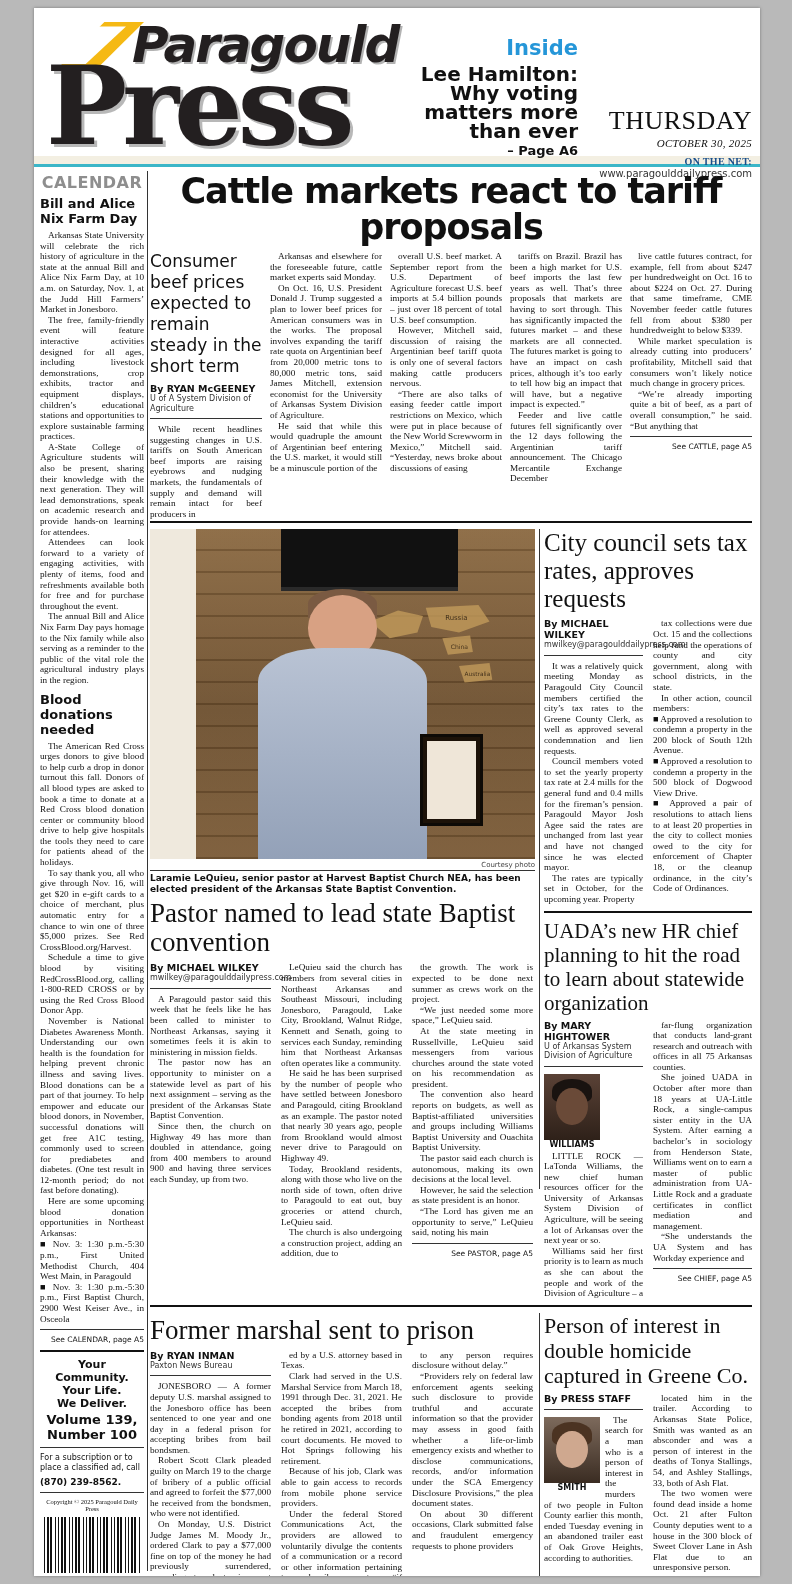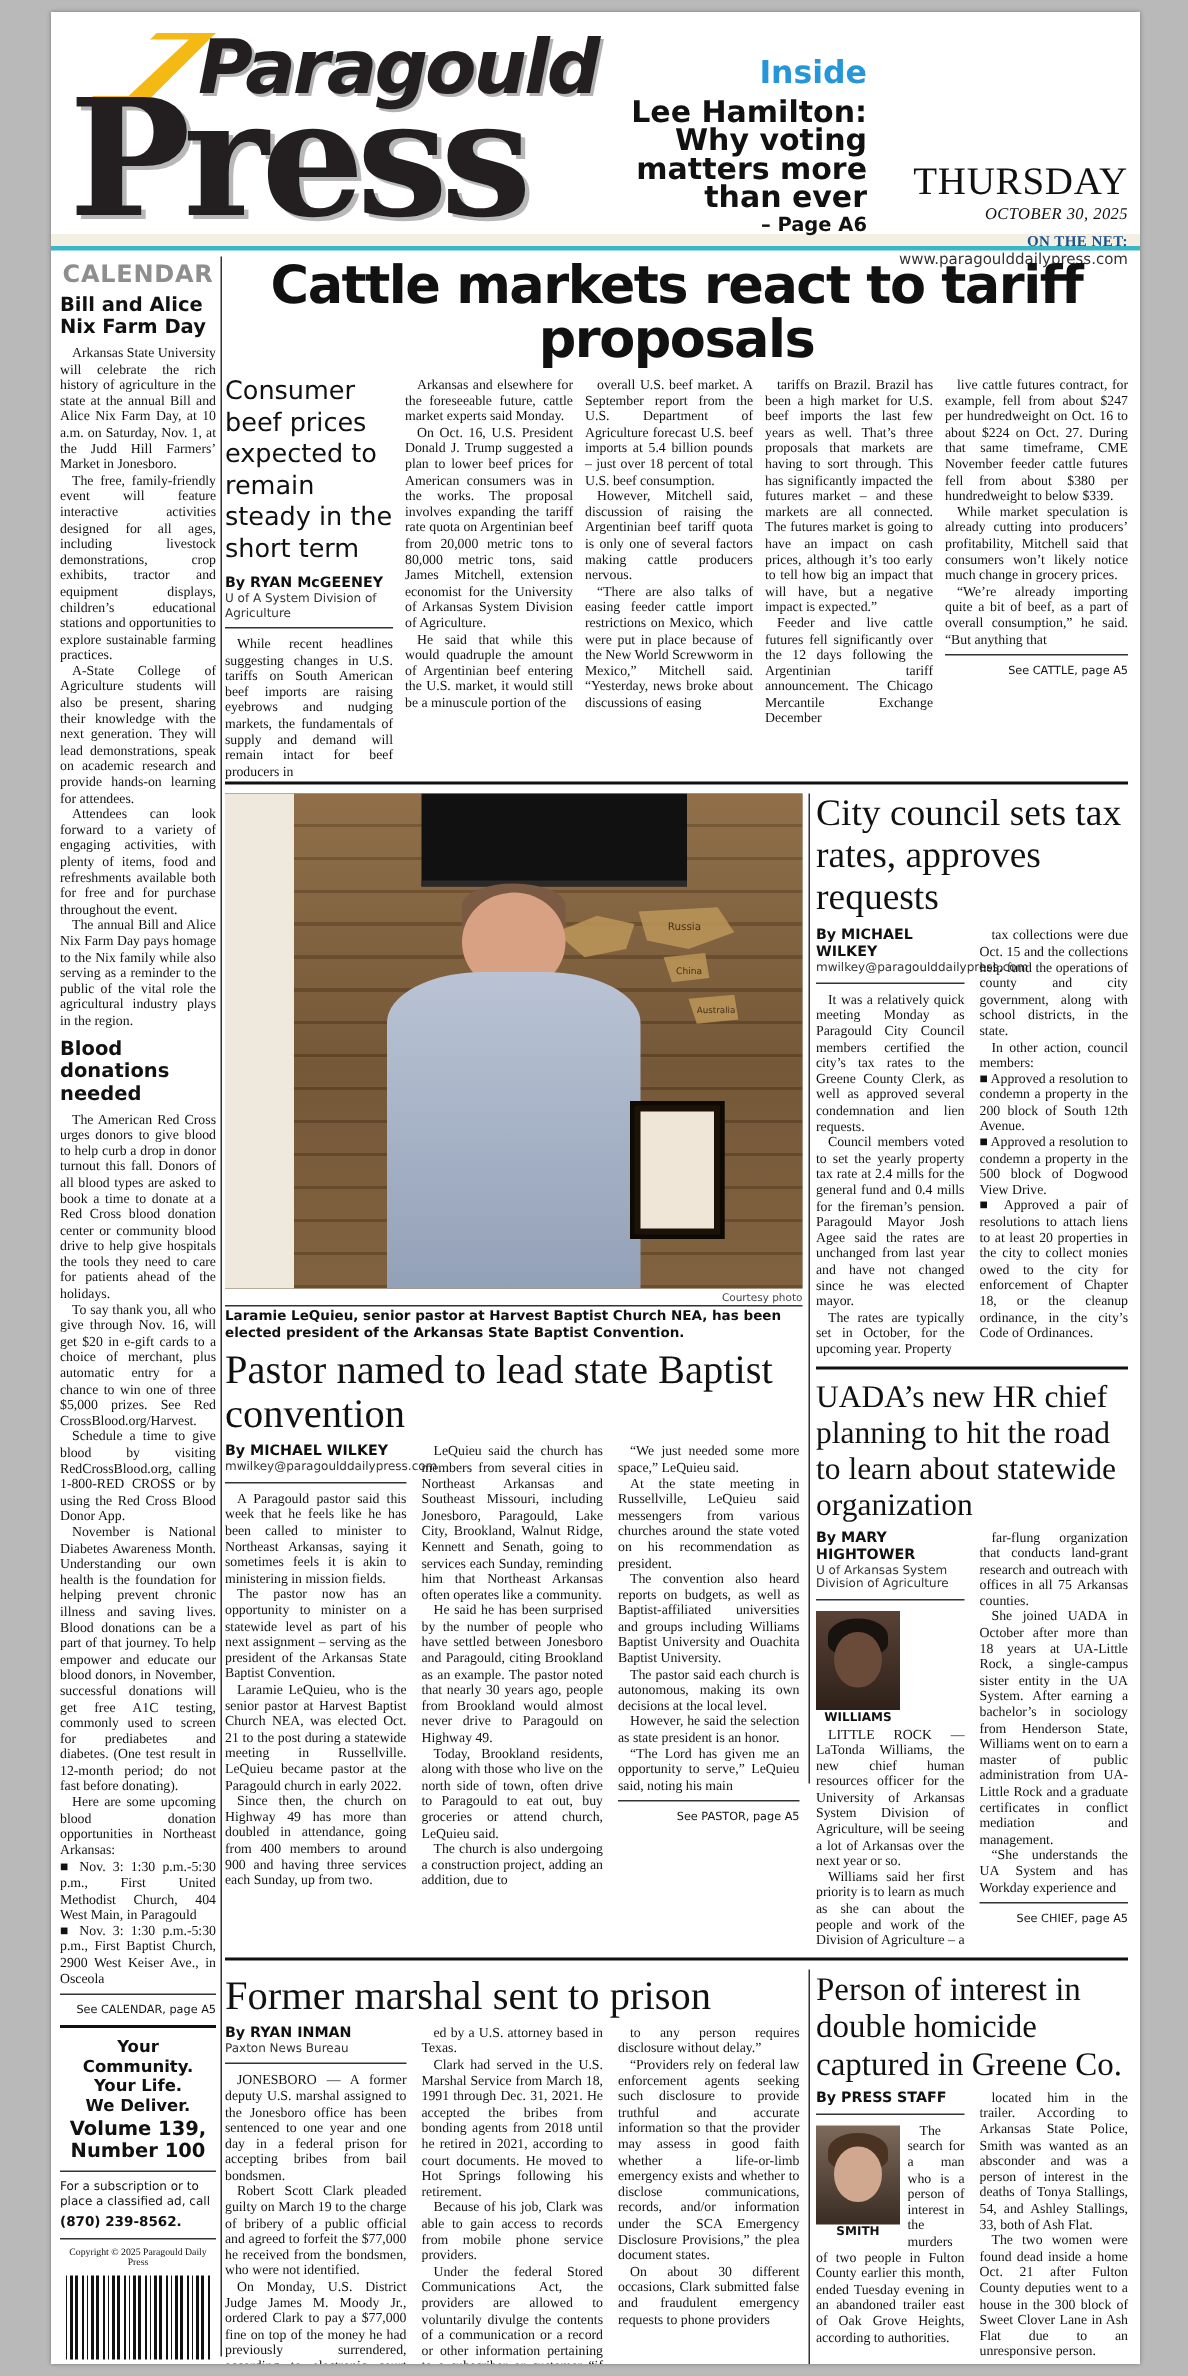--- a/index.html
+++ b/index.html
@@ -375,34 +375,34 @@
           <div style="margin-top:4px;">
             <div class="hl-serif">Pastor named to lead state Baptist convention</div>
             <div class="clearfix">
               <div class="col" style="width:121px;margin-right:10px;">
                 <div class="byline" style="margin-top:0;">By MICHAEL WILKEY</div>
                 <div class="byline-sub">mwilkey@paragoulddailypress.com</div>
                 <hr class="hr-thin">
                 <div class="c-txt">
                     <p>A Paragould pastor said this week that he feels like he has been called to minister to Northeast Arkansas, saying it sometimes feels it is akin to ministering in mission fields.</p>
                     <p>The pastor now has an opportunity to minister on a statewide level as part of his next assignment – serving as the president of the Arkansas State Baptist Convention.</p>
-                    <p>Laramie LeQuieu, who is the senior pastor at Harvest Baptist Church NEA, was elected Oct. 21 to the post during a statewide meeting in Russellville. LeQuieu became pastor at the Paragould church in early 2022.</p>
                     <p>Since then, the church on Highway 49 has more than doubled in attendance, going from 400 members to around 900 and having three services each Sunday, up from two.</p>
                   </div>
               </div>
               <div class="col" style="width:121px;margin-right:10px;">
                 <div class="c-txt">
                     <p>LeQuieu said the church has members from several cities in Northeast Arkansas and Southeast Missouri, including Jonesboro, Paragould, Lake City, Brookland, Walnut Ridge, Kennett and Senath, going to services each Sunday, reminding him that Northeast Arkansas often operates like a community.</p>
                     <p>He said he has been surprised by the number of people who have settled between Jonesboro and Paragould, citing Brookland as an example. The pastor noted that nearly 30 years ago, people from Brookland would almost never drive to Paragould on Highway 49.</p>
                     <p>Today, Brookland residents, along with those who live on the north side of town, often drive to Paragould to eat out, buy groceries or attend church, LeQuieu said.</p>
                     <p>The church is also undergoing a construction project, adding an addition, due to</p>
                   </div>
               </div>
               <div class="col" style="width:121px;">
                 <div class="c-txt">
+                    <p>the growth. The work is expected to be done next summer as crews work on the project.</p>
                     <p>“We just needed some more space,” LeQuieu said.</p>
                     <p>At the state meeting in Russellville, LeQuieu said messengers from various churches around the state voted on his recommendation as president.</p>
                     <p>The convention also heard reports on budgets, as well as Baptist-affiliated universities and groups including Williams Baptist University and Ouachita Baptist University.</p>
                     <p>The pastor said each church is autonomous, making its own decisions at the local level.</p>
                     <p>However, he said the selection as state president is an honor.</p>
                     <p>“The Lord has given me an opportunity to serve,” LeQuieu said, noting his main</p>
                   </div>
                 <hr class="hr-thin">
                 <div class="seeline">See PASTOR, page A5</div>
               </div>

